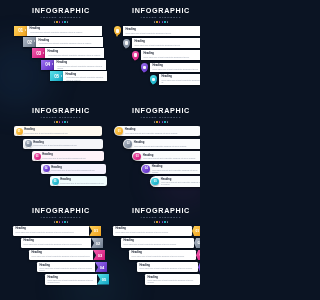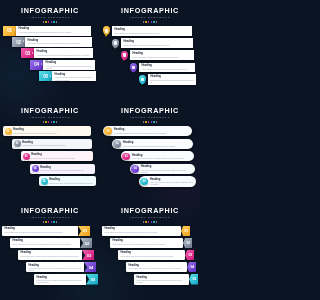--- a/index.html
+++ b/index.html
@@ -8,21 +8,21 @@
     background:#0b1423;
     font-family:"Liberation Sans", sans-serif;
     position:relative;
   }
   .bg-glow { position:absolute; border-radius:50%; filter:blur(14px); pointer-events:none; }
   .g1 { width:70px; height:70px; left:-18px; top:40px; background:rgba(40,90,150,.13); }
   .g2 { width:60px; height:60px; right:-14px; top:150px; background:rgba(120,50,140,.10); }
   .g3 { width:70px; height:70px; left:60px; bottom:-22px; background:rgba(30,110,130,.09); }
 
   .grid { position:absolute; inset:0; display:grid;
-          grid-template-columns:100px 100px; grid-template-rows:100px 100px 100px; }
+          grid-template-columns:100px 100px; grid-template-rows:100px 100px 100px;margin-left:11px; }
   .panel { position:relative; overflow:hidden; }
 
   
   .phead { text-align:center; padding-top:7px; }
   .ptitle {
     font-size:7.2px; font-weight:bold; letter-spacing:.7px; color:#ffffff;
     line-height:8px; white-space:nowrap;
   }
   .psub {
     font-size:2.5px; letter-spacing:1.1px; color:#8fa0b8;

